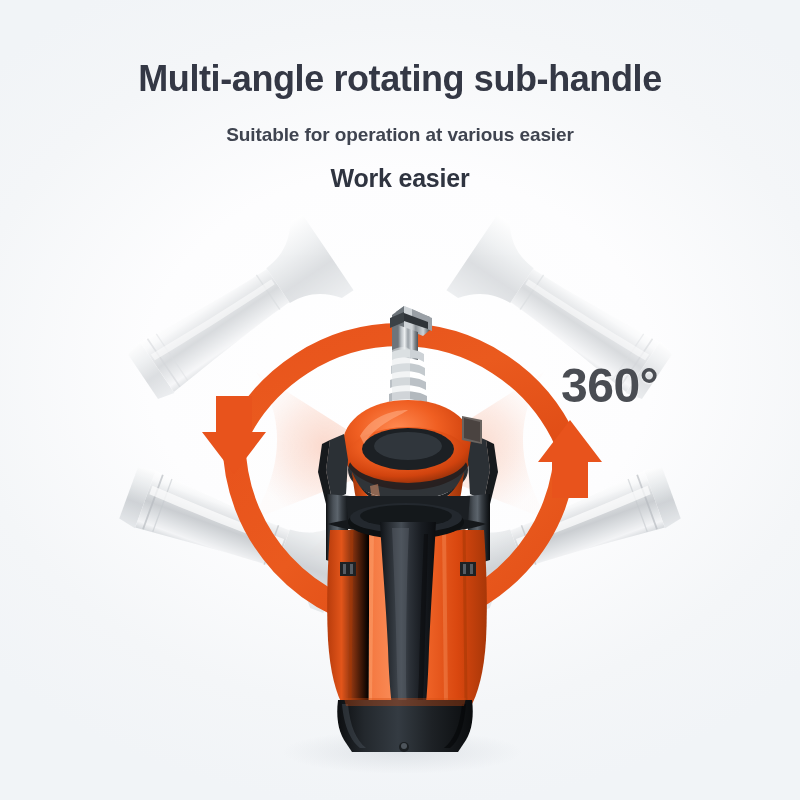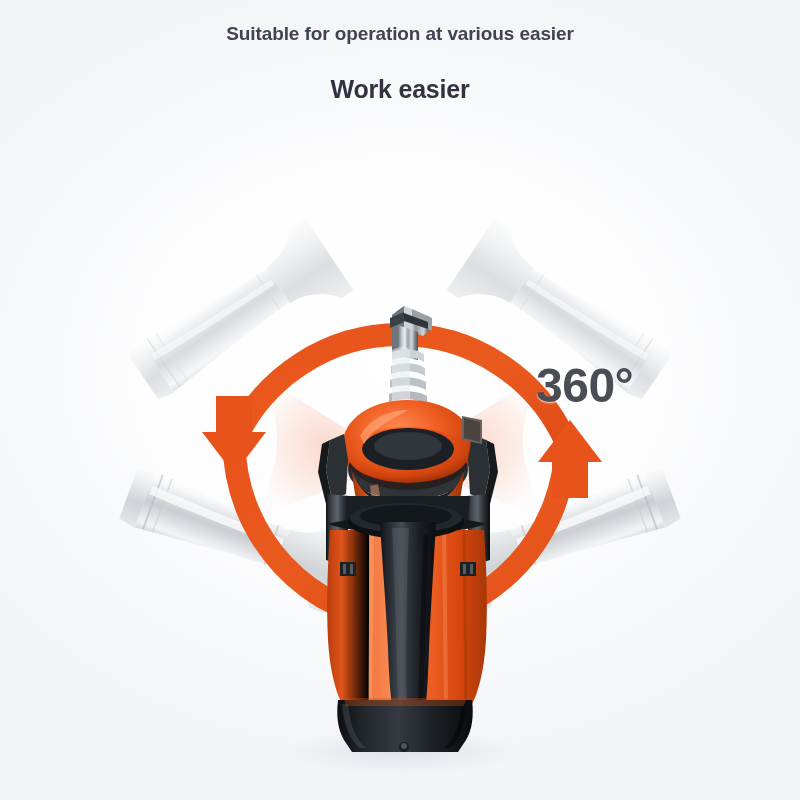--- a/index.html
+++ b/index.html
@@ -40,55 +40,56 @@
   }
   .subline {
     margin: 0;
     padding-top: 23px;
     font-size: 19px;
     font-weight: 600;
     color: #3f4450;
     letter-spacing: -0.1px;
   }
   .tagline {
-    margin: 16px;
+    margin: 4px;
     padding-top: 14px;
     font-size: 25px;
     font-weight: 700;
     color: #2f3440;
     letter-spacing: -0.2px;
   }
 
   
   #stage {
     position: absolute;
     left: 0; top: 0;
     width: 800px; height: 800px;
   }
   #stage svg { display: block; }
 
   
   .deg-label {
     position: absolute;
-    left: 536px; top: 358px;
+    left: 561px; top: 358px;
     font-size: 48px;
     font-weight: 700;
     color: #4a4d53;
     letter-spacing: -0.5px;
     z-index: 35;
     text-shadow: 0 1px 2px rgba(255,255,255,0.85);
     user-select: none;
   }
 </style>
 </head>
 <body>
 
 <div id="poster">
 
   <div class="text-block">
+    <h1 class="headline">Multi-angle rotating sub-handle</h1>
     <p class="subline">Suitable for operation at various easier</p>
     <p class="tagline">Work easier</p>
   </div>
 
   <div id="stage">
   <svg width="800" height="800" viewBox="0 0 800 800" xmlns="http://www.w3.org/2000/svg">
     <defs>
 
       <linearGradient id="ghostGrip" x1="0" y1="0" x2="0" y2="1">
         <stop offset="0%" stop-color="#ffffff"></stop>

